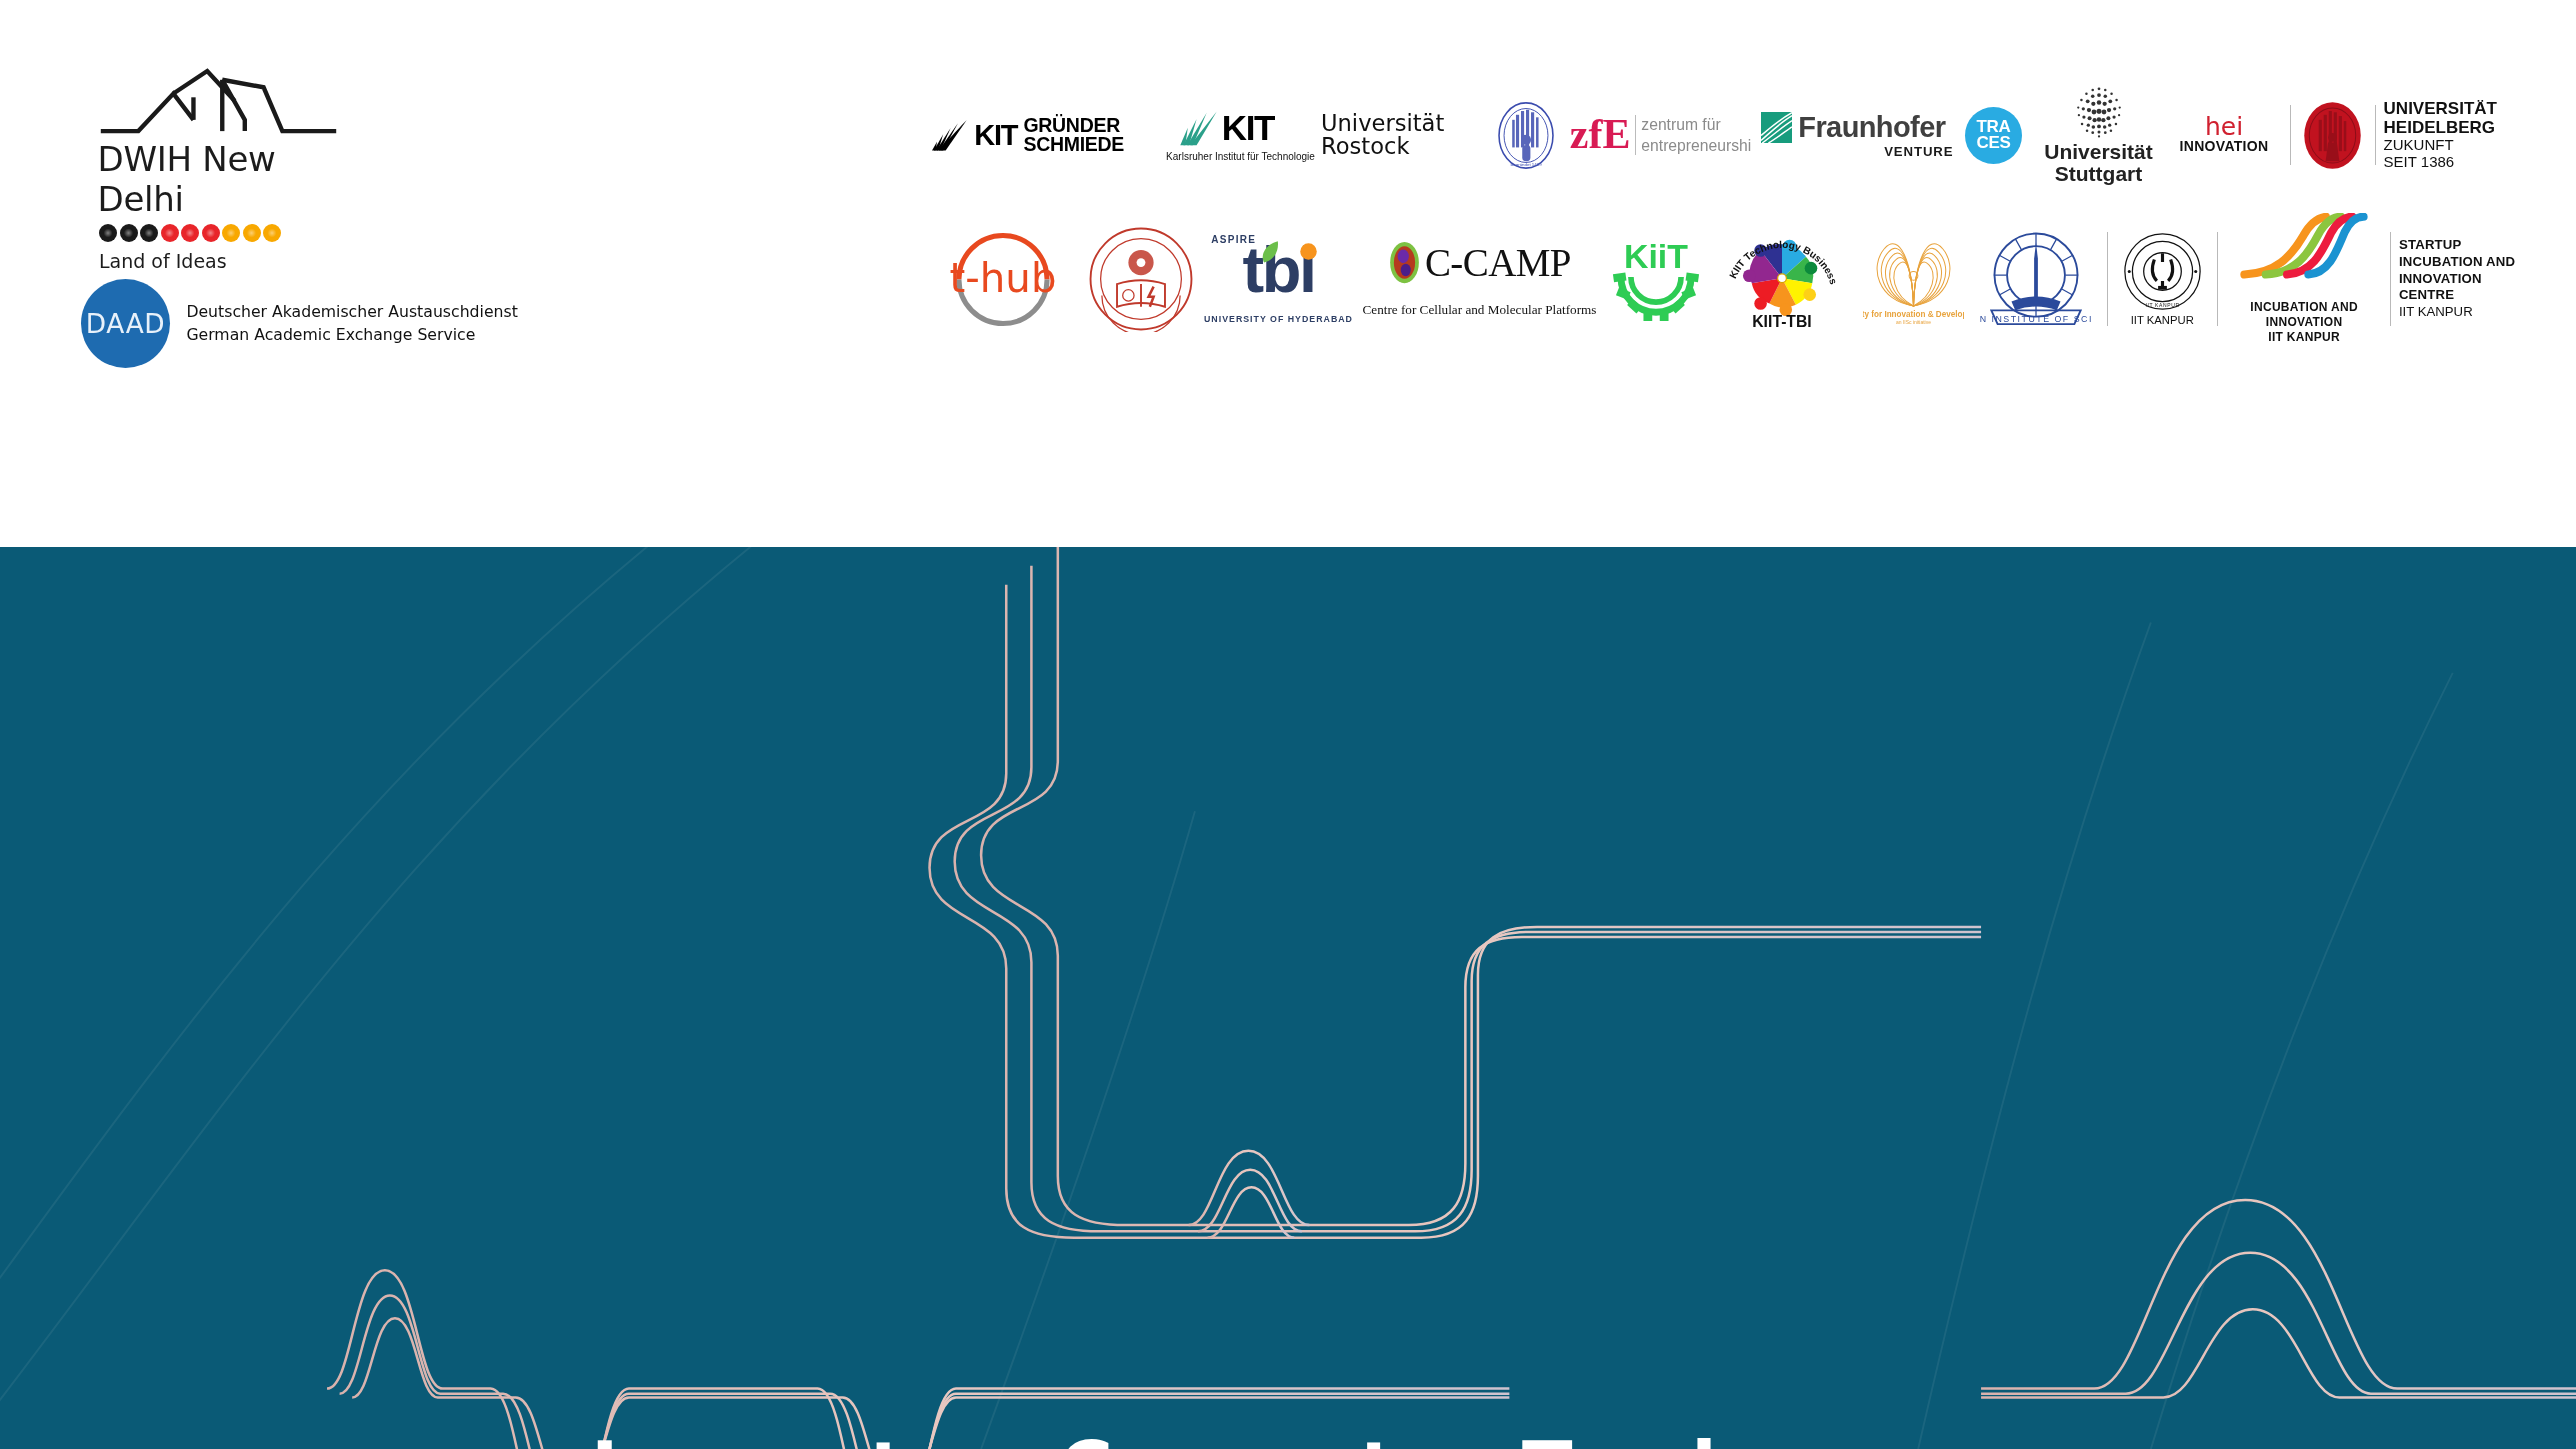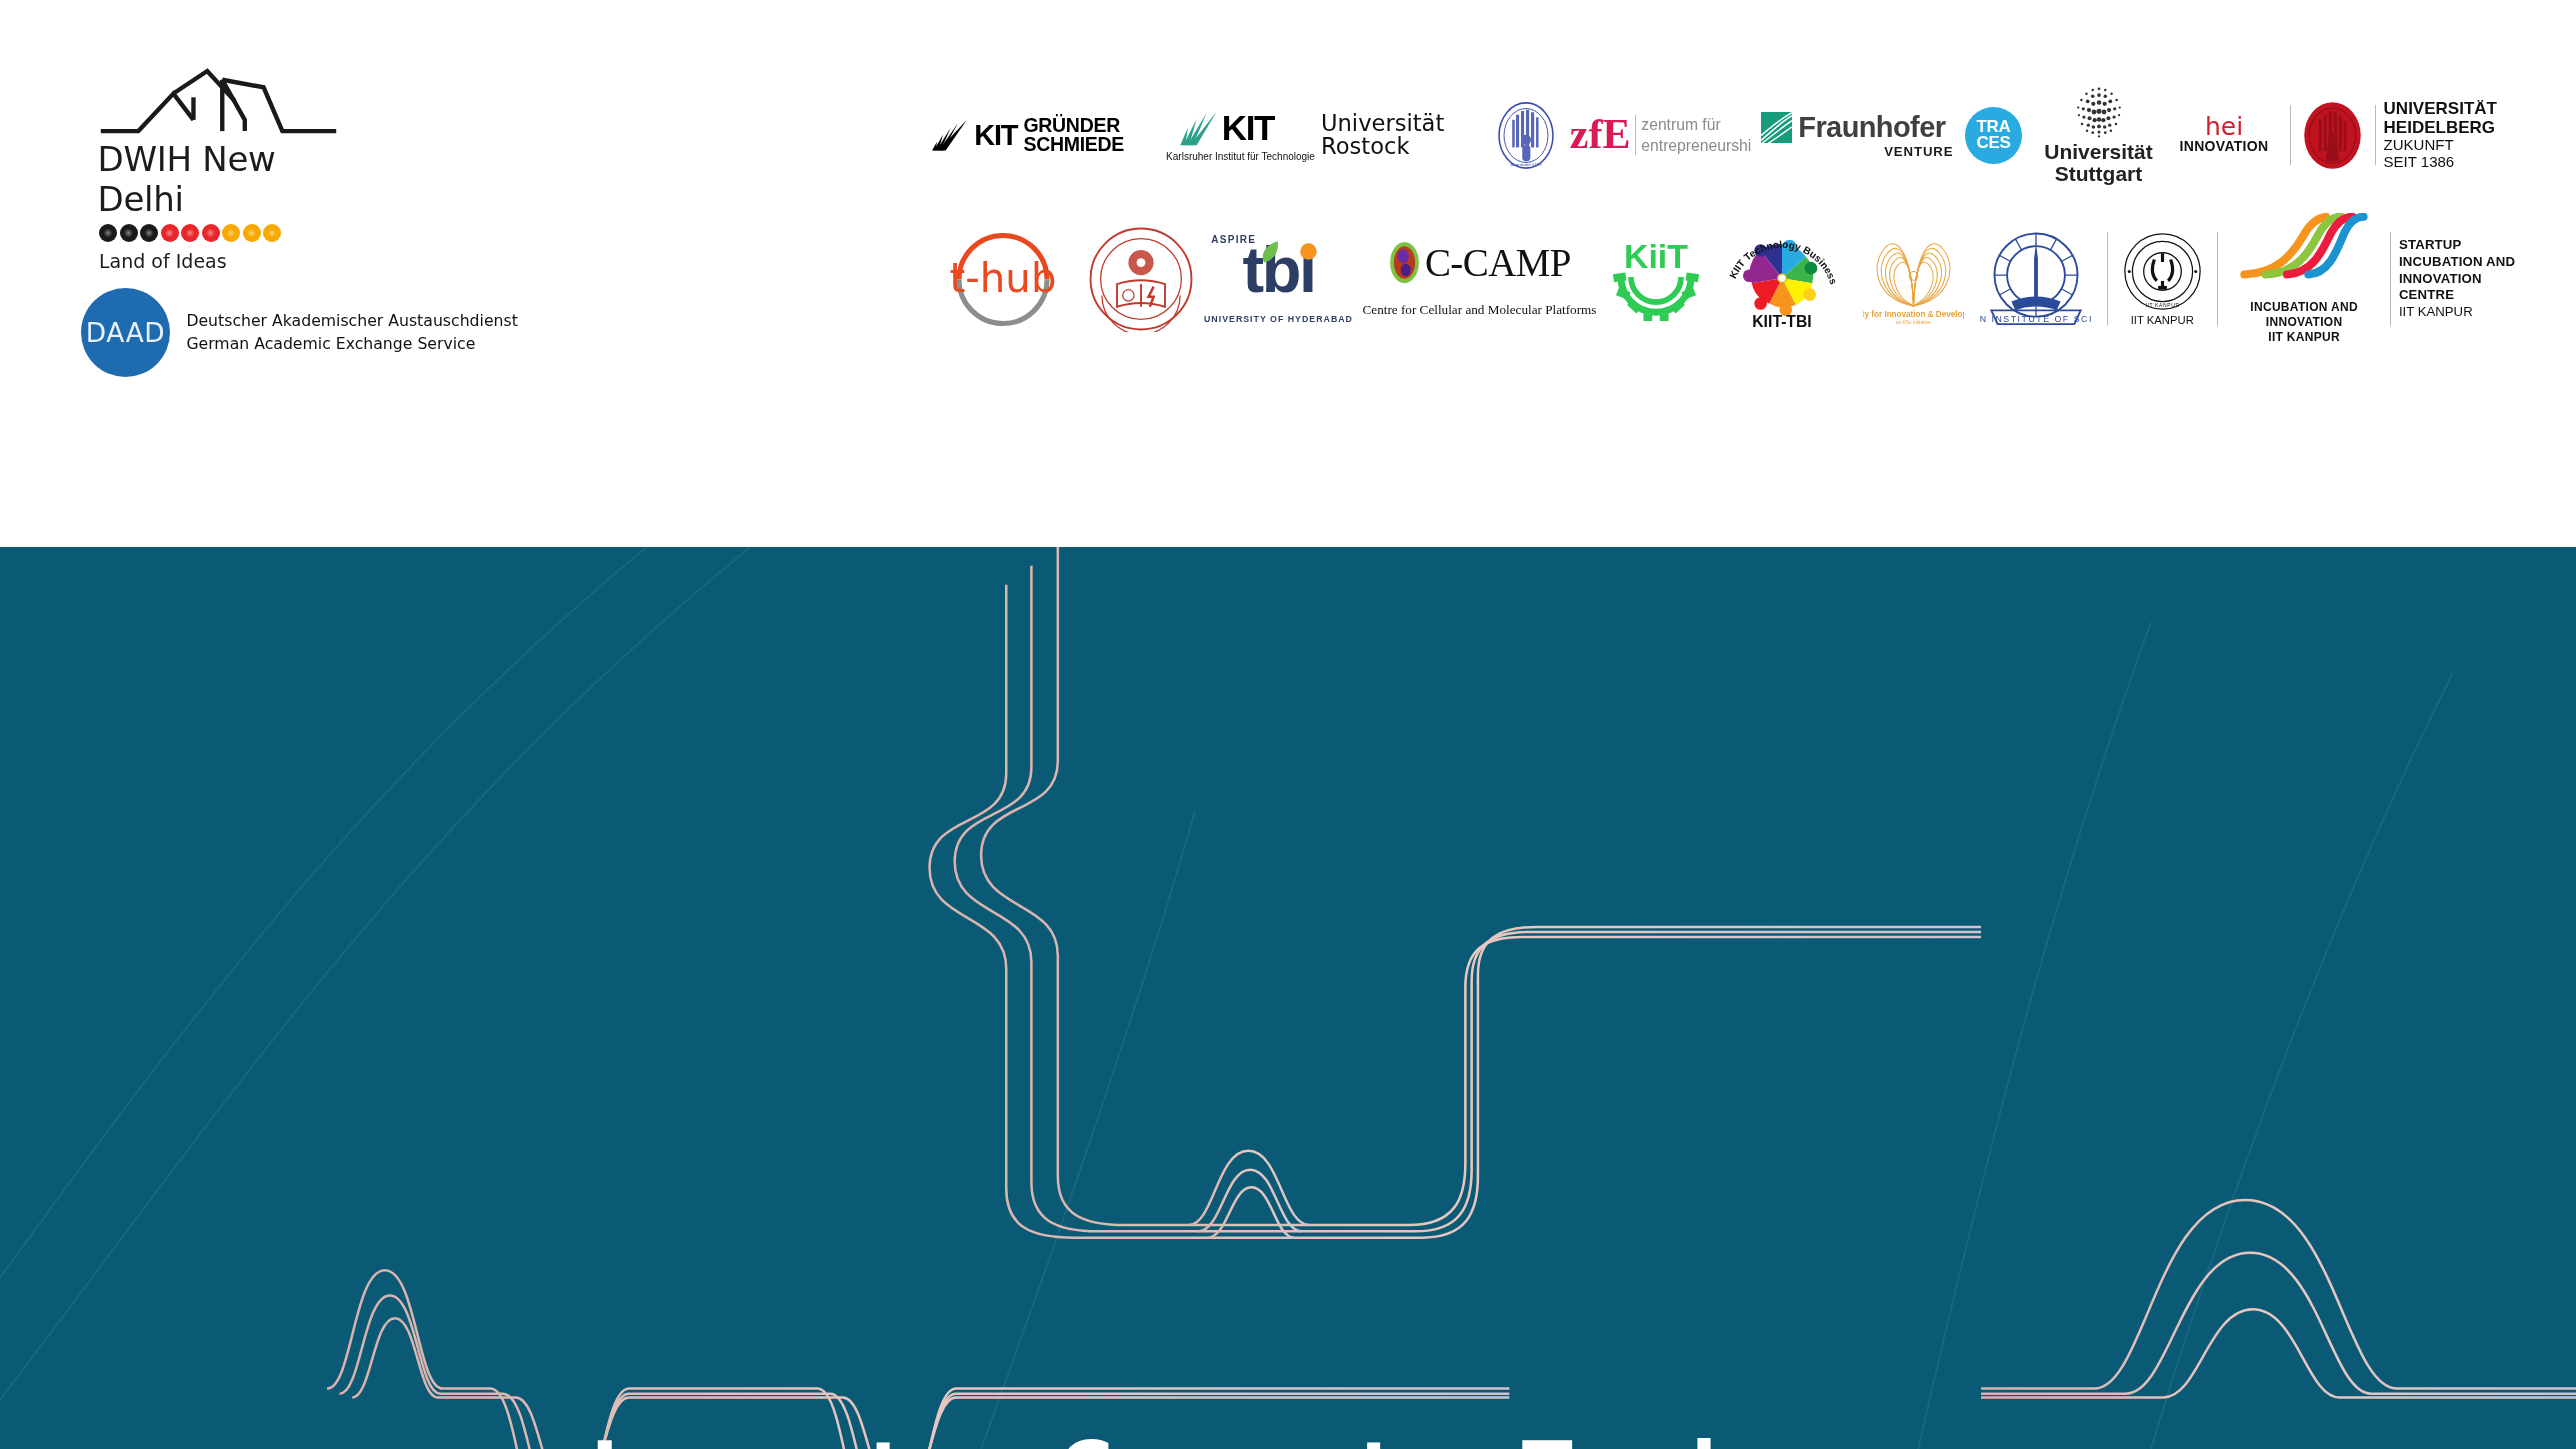--- a/index.html
+++ b/index.html
@@ -18,21 +18,21 @@
   #dwih-title { font-size:34px; font-weight:400; color:#1c1c1c; letter-spacing:-0.3px;
                 margin-top:1.3px; margin-left:12.6px; font-family:"DejaVu Sans", sans-serif; }
   #dwih-dots { display:flex; gap:2.5px; margin-top:5px; margin-left:14px; }
   .dwih-dot { width:18px; height:18px; border-radius:50%; position:relative; }
   .dwih-dot::after{ content:""; position:absolute; inset:1.9px; border-radius:50%;
                     background:radial-gradient(circle at 50% 50%, rgba(255,255,255,.45) 0%, rgba(255,255,255,0) 45%); }
   #dwih-tag { font-size:19px; color:#1c1c1c; margin-top:7.5px; margin-left:14px;
               font-family:"DejaVu Sans", sans-serif; }
 
   
-  #daad-logo { position:absolute; left:81px; top:288px; display:flex; align-items:center; gap:16.4px; }
+  #daad-logo { position:absolute; left:81px; top:279px; display:flex; align-items:center; gap:16.4px; }
   #daad-circle { width:89px; height:89px; border-radius:50%; background:#1e6bb0;
                  display:flex; align-items:center; justify-content:center; }
   #daad-circle span { color:#e8f1fa; font-size:26.4px; letter-spacing:0.6px;
                       font-family:"DejaVu Sans", sans-serif; }
   #daad-text { line-height:1.42; font-size:15.7px; color:#111;
                font-family:"DejaVu Sans", sans-serif; }
 
   
   #partners { position:absolute; left:924px; top:88px; width:1648px; }
   .logo-row { display:flex; align-items:center; }

